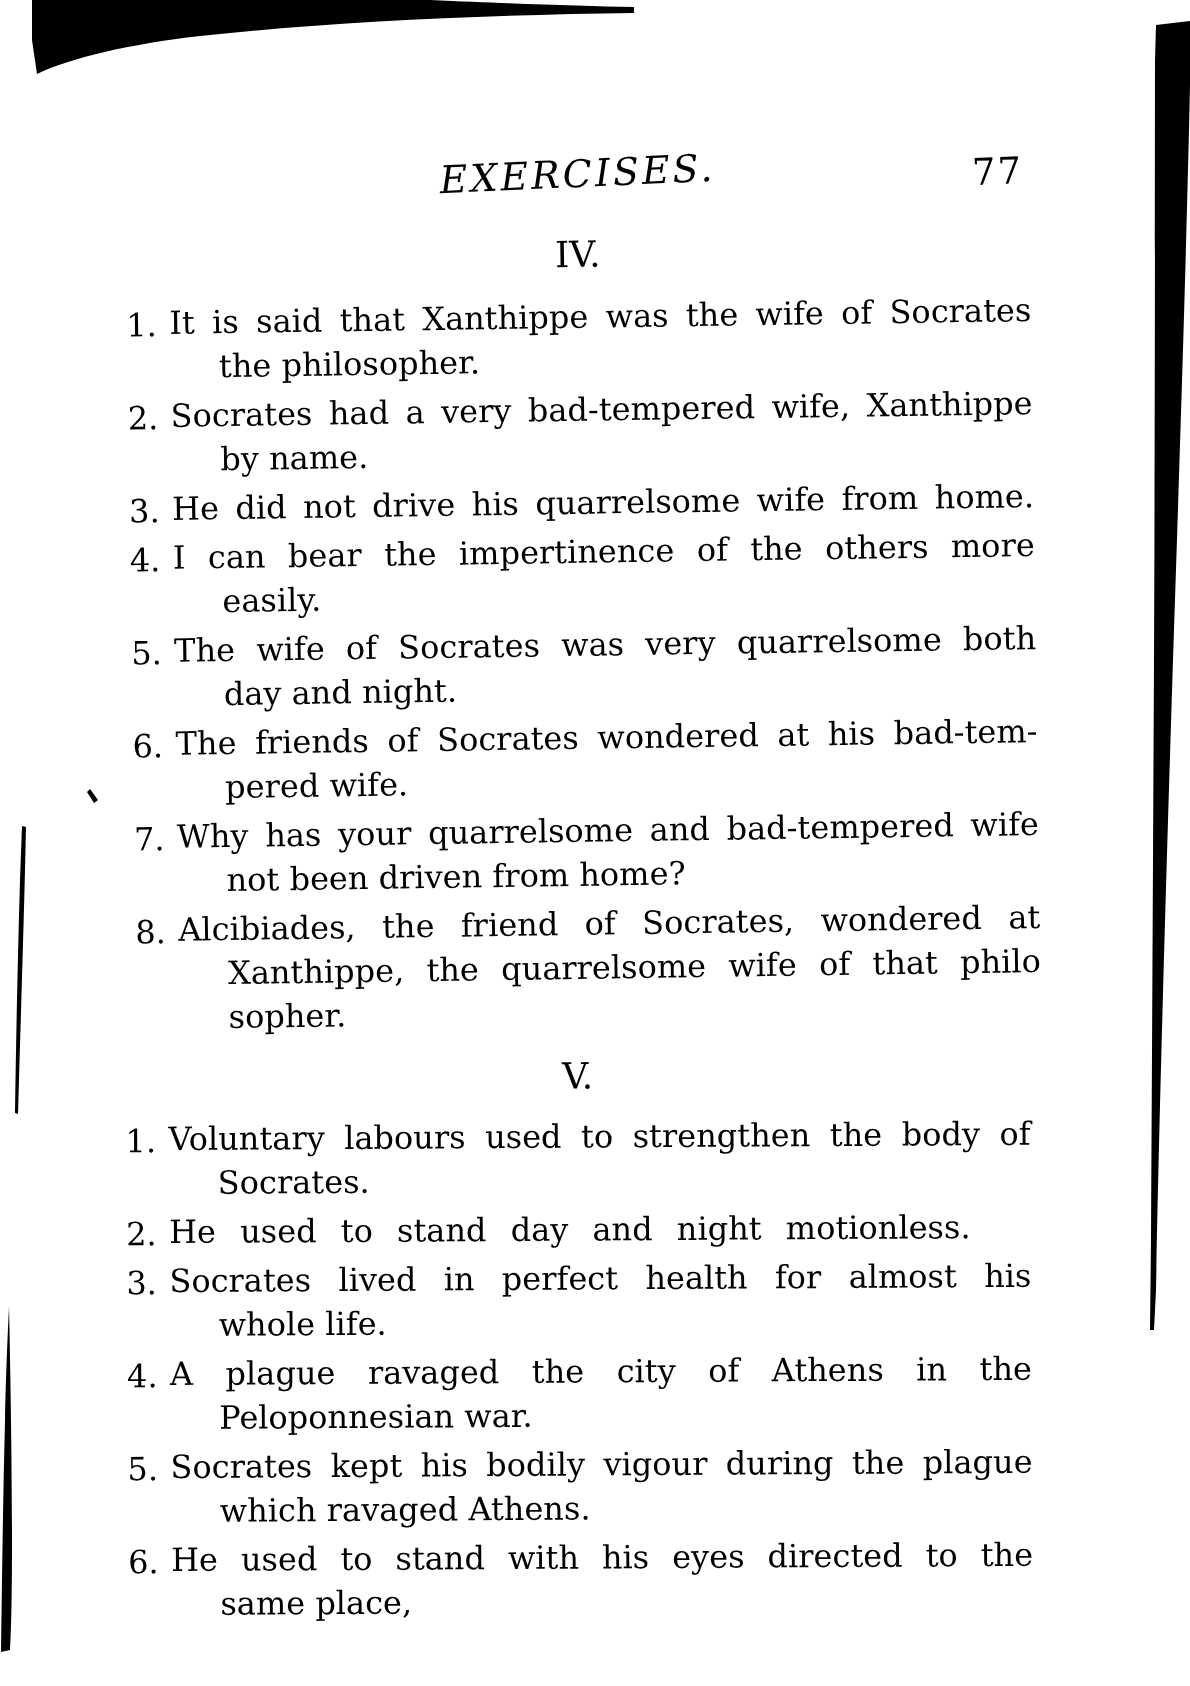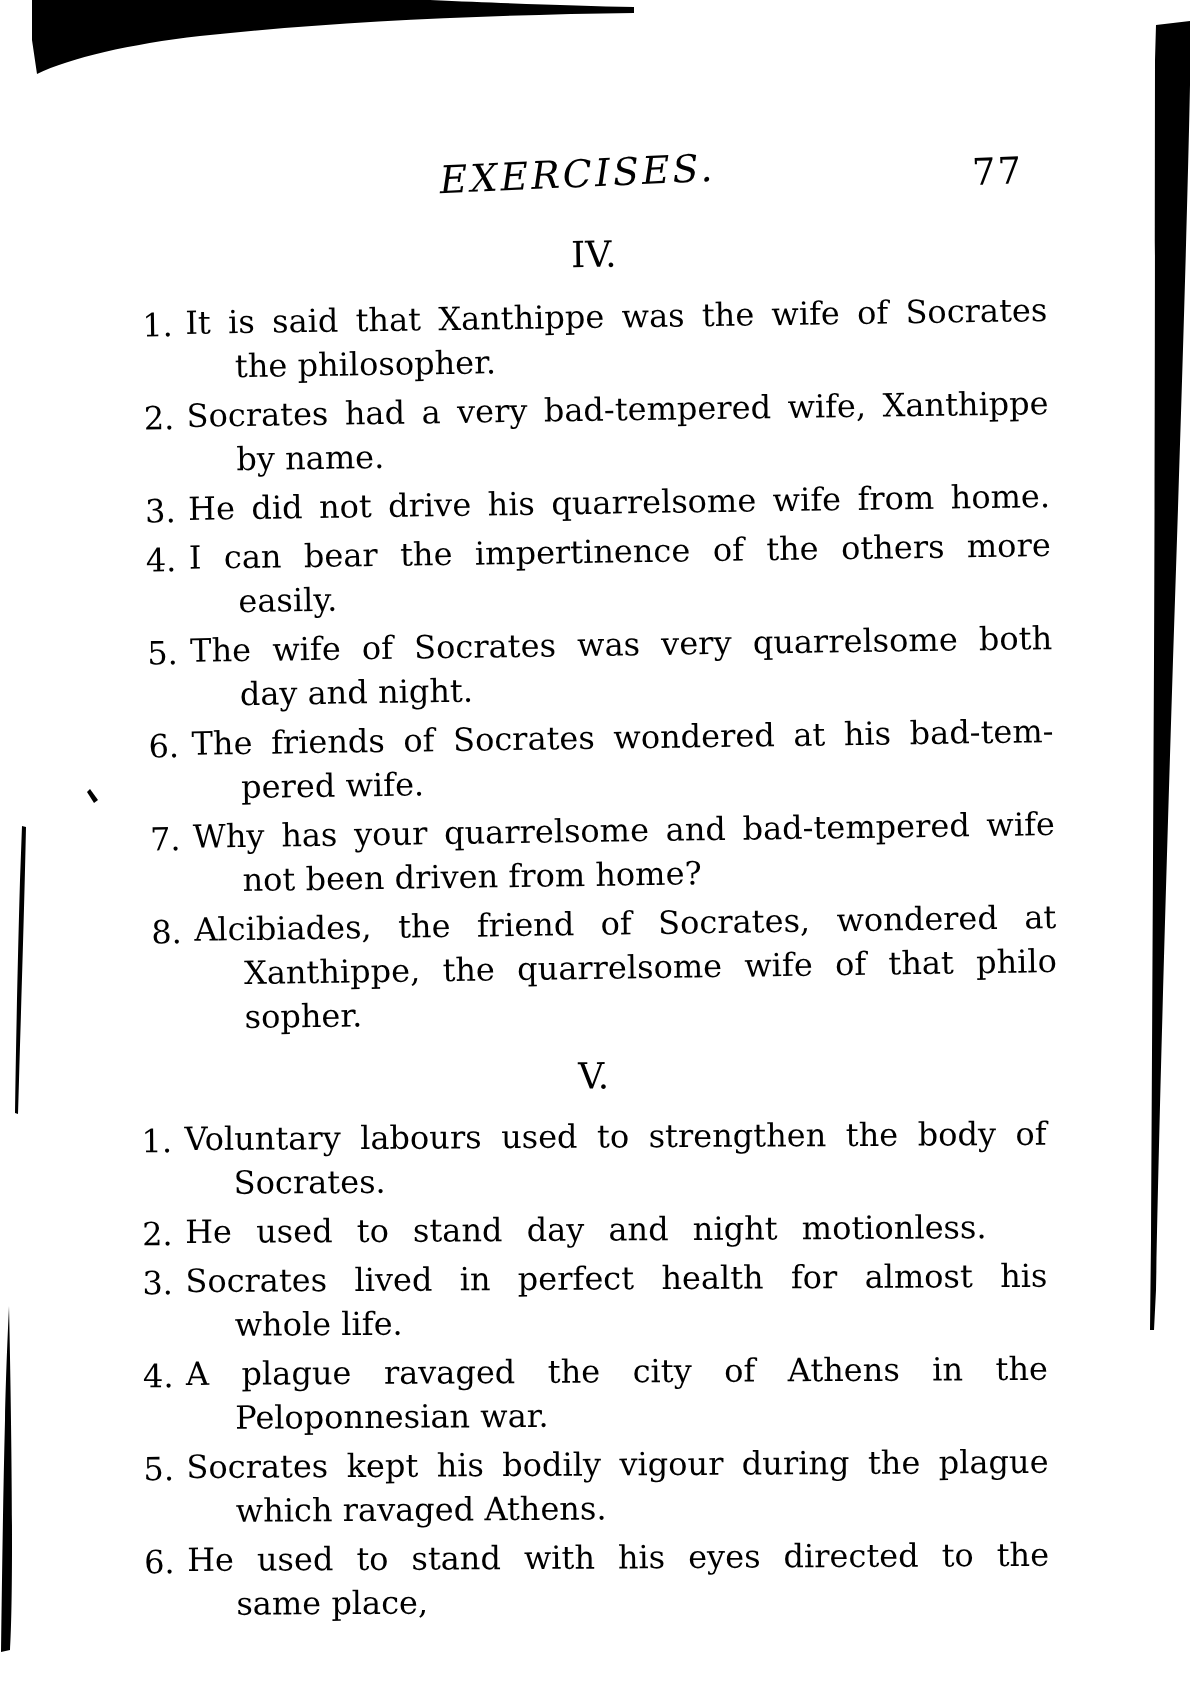--- a/index.html
+++ b/index.html
@@ -20,21 +20,21 @@
     font-style:italic;
     font-size:38px; letter-spacing:3px;
     transform:rotate(-2.6deg);
   }
   .page-number {
     position:absolute; top:150px; left:972px;
     font-size:37px; letter-spacing:2px;
     transform:rotate(-2deg);
   }
   
-  .content { position:absolute; top:232px; left:16px; width:998px; }
+  .content { position:absolute; top:232px; left:0; width:998px; }
   .section-heading {
     margin-left:125px; width:905px;
     text-align:center;
     font-size:36px; line-height:48px;
   }
   .sec-iv { transform:rotate(-0.85deg); transform-origin:50% 0; }
   .sec-v  { transform:rotate(-0.35deg); transform-origin:50% 0; }
   .sec-iv .section-heading { margin-bottom:16px; }
   .sec-v  .section-heading { margin-top:18px; margin-bottom:14px; }
   .item { margin-left:125px; width:905px; margin-bottom:5px; }

